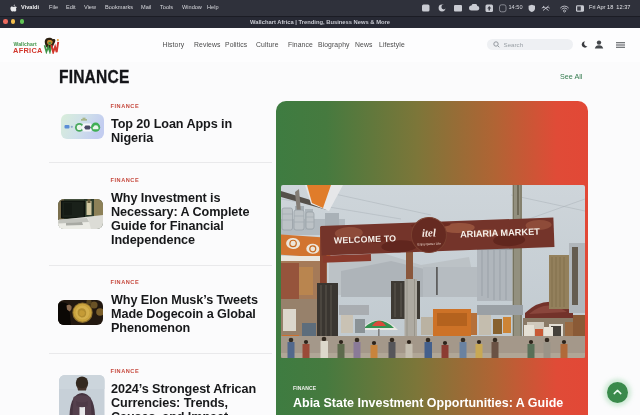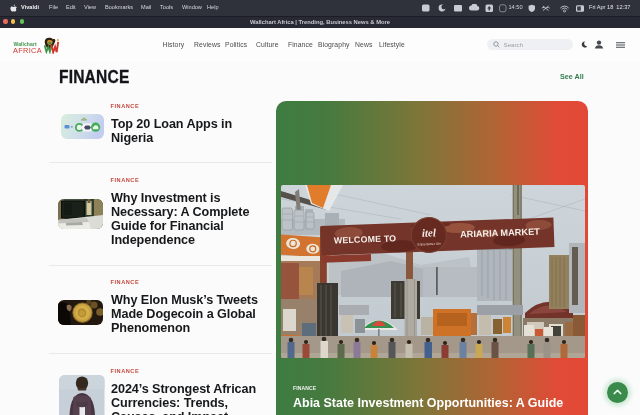--- a/index.html
+++ b/index.html
@@ -52,21 +52,21 @@
 
 <div class="abs" style="left:0;top:16px;width:640px;height:11.5px;background:#272934;border-top:1px solid #1b1c24;"></div>
 <div class="abs" style="left:3.3px;top:19.2px;width:4.4px;height:4.4px;border-radius:50%;background:#ec6a5e;"></div>
 <div class="abs" style="left:11.1px;top:19.2px;width:4.4px;height:4.4px;border-radius:50%;background:#f4bf4f;"></div>
 <div class="abs" style="left:20.1px;top:19.2px;width:4.4px;height:4.4px;border-radius:50%;background:#61c454;"></div>
 <div class="abs" style="left:0;top:16.5px;width:640px;text-align:center;color:#c7c9d1;font-size:5.8px;font-weight:bold;line-height:10px;">Wallchart Africa | Trending, Business News &amp; More</div>
 
 <div class="abs" style="left:0;top:28px;width:640px;height:34px;background:#fdfdfe;"></div>
 
 <div class="abs" style="left:13.5px;top:40.8px;font-size:5px;font-weight:bold;color:#3f9246;letter-spacing:0.1px;">Wallchart</div>
-<div class="abs" style="left:13px;top:45.8px;font-size:7.4px;font-weight:normal;color:#d2372c;letter-spacing:0.3px;">AFRICA</div>
+<div class="abs" style="left:13px;top:45.8px;font-size:7.4px;font-weight:bold;color:#d2372c;letter-spacing:0.3px;">AFRICA</div>
 <svg class="abs" style="left:41.5px;top:37px;" width="18" height="17" viewBox="0 0 18 17">
   <path d="M4.2 1.6 C6.6 0.3 9.4 0.9 10.8 2.2 C12.2 1.5 13.5 2.2 13.3 3.7 C13.1 5.2 12.4 6.1 11.8 7.5 C11.1 9.1 10.6 10.6 9 11.5 C7.6 12.3 5.8 11.9 4.9 10.8 C3.8 9.5 3.3 7.9 2.9 6.3 C2.5 4.5 2.9 2.6 4.2 1.6 Z" fill="#2b1f10"></path>
   <path d="M5.6 3.6 C7.4 2.7 9.6 3.1 10.6 4.2 C10.9 5.2 10.4 6.4 9.5 7.3 C8.3 8.4 6.5 8.2 5.6 7.1 C4.9 6 4.9 4.5 5.6 3.6 Z" fill="#c98a2e"></path>
   <path d="M6.5 5.2 C7.5 4.7 8.7 4.9 9.2 5.6 C9.4 6.2 8.9 6.9 8.2 7.2 C7.4 7.5 6.5 7.2 6.4 6.5 C6.3 6 6.3 5.5 6.5 5.2 Z" fill="#3f8f45"></path>
   <path d="M2.6 8.2 L4.4 14.8 L6.3 10 L7.9 14.8 L9.5 8.2" stroke="#3f9246" stroke-width="1.7" fill="none"></path>
   <path d="M9.3 7.9 L11.2 15.2 L13.1 9.7 L14.7 15.2 L16.2 4.8" stroke="#d2372c" stroke-width="1.9" fill="none"></path>
   <circle cx="15.9" cy="3" r="1" fill="#e0992e"></circle>
 </svg>
 
 <div class="abs navtxt" style="left:162.5px;top:40.8px;">History</div>
@@ -92,21 +92,21 @@
     <circle cx="5" cy="2.6" r="2.2" fill="#45484c"></circle>
     <path d="M0.8 8.6 a4.3 4.3 0 0 1 8.4 0 z" fill="#45484c"></path>
   </svg>
 <svg class="abs" style="left:615.5px;top:41.5px;" width="9" height="6" viewBox="0 0 9 6">
     <g stroke="#4a4d52" stroke-width="1.1">
       <path d="M0 0.7 h9 M0 3 h9 M0 5.3 h9"></path>
     </g>
   </svg>
 
 <div class="abs" style="left:59px;top:67px;font-size:17.6px;font-weight:bold;color:#141519;letter-spacing:0.2px;transform:scaleX(0.885);transform-origin:0 0;-webkit-text-stroke:0.3px #141519;">FINANCE</div>
-<div class="abs" style="left:560px;top:71.5px;font-size:7.2px;color:#327a4d;font-weight:bold;">See All</div>
+<div class="abs" style="left:560px;top:71.5px;font-size:7.2px;color:#327a4d;font-weight:normal;">See All</div>
 
 <div class="abs lbl" style="left:110.5px;top:102.5px;">FINANCE</div>
 <div class="abs title" style="left:111px;top:116.7px;">Top 20 Loan Apps in<br>Nigeria</div>
 <svg class="abs" style="left:60.5px;top:113.5px;border-radius:6px;" width="43" height="25.5" viewBox="0 0 43 25.5">
   <defs>
       <linearGradient id="t1" x1="0" y1="0" x2="1" y2="0.3">
         <stop offset="0" stop-color="#d9eeda"></stop>
         <stop offset="0.55" stop-color="#cfe0ea"></stop>
         <stop offset="1" stop-color="#c3cdf0"></stop>
       </linearGradient>

